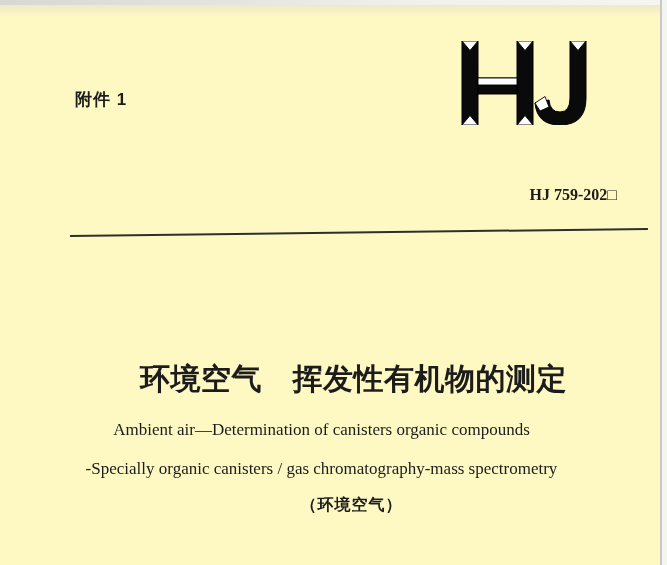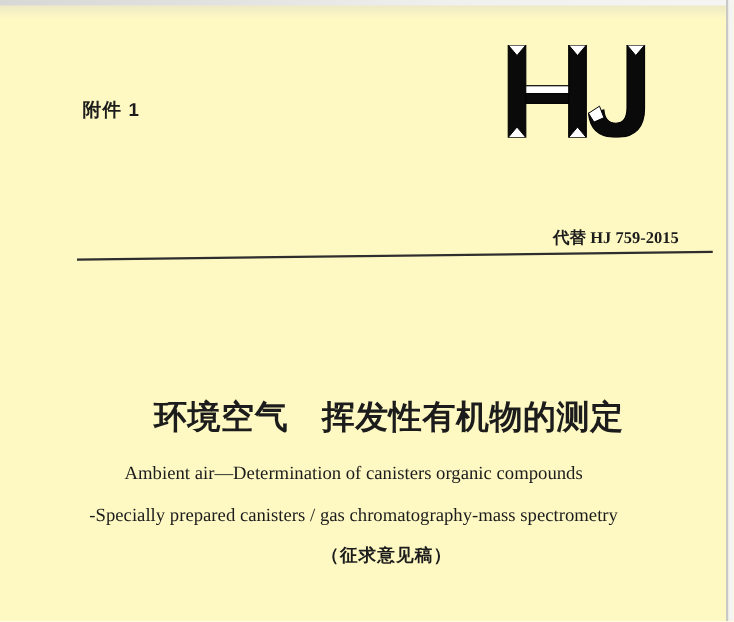--- a/index.html
+++ b/index.html
@@ -107,27 +107,27 @@
       <rect x="17" y="37" width="39" height="16" fill="#0a0a0a" stroke="#000" stroke-width="1"></rect>
       <rect x="17" y="37" width="39" height="7" fill="#ffffff" stroke="#000" stroke-width="0.9"></rect>
 
       <path d="M109,0 L125,0 L125,57 Q125,84 99,84 Q76,84 74,62 L88,59 Q89,71 99,71 Q109,71 109,57 Z" fill="#0a0a0a" stroke="#000" stroke-width="1"></path>
       <polygon points="109,0 125,0 117,9.5" fill="#ffffff" stroke="#000" stroke-width="0.9"></polygon>
       <polygon points="74,62 84,55.5 88,66 79,70" fill="#ffffff" stroke="#000" stroke-width="0.9"></polygon>
     </svg>
   </div>
 
 
+  <div class="std-no">HJ 759-202□</div>
 
-  <div class="replaces">代替 HJ 759-2015</div>
 
   <div class="rule"></div>
 
   <div class="title-cn l1">环境空气　挥发性有机物的测定</div>
 
 
   <div class="title-en l1">Ambient air—Determination of canisters organic compounds</div>
 
-  <div class="title-en l2">-Specially prepared canisters / gas chromatography-mass spectrometry</div>
+  <div class="title-en l2">-Specially organic canisters / gas chromatography-mass spectrometry</div>
 
-  <div class="draft">（征求意见稿）</div>
+  <div class="draft">（环境空气）</div>
 
 </div>
 
 </body></html>

